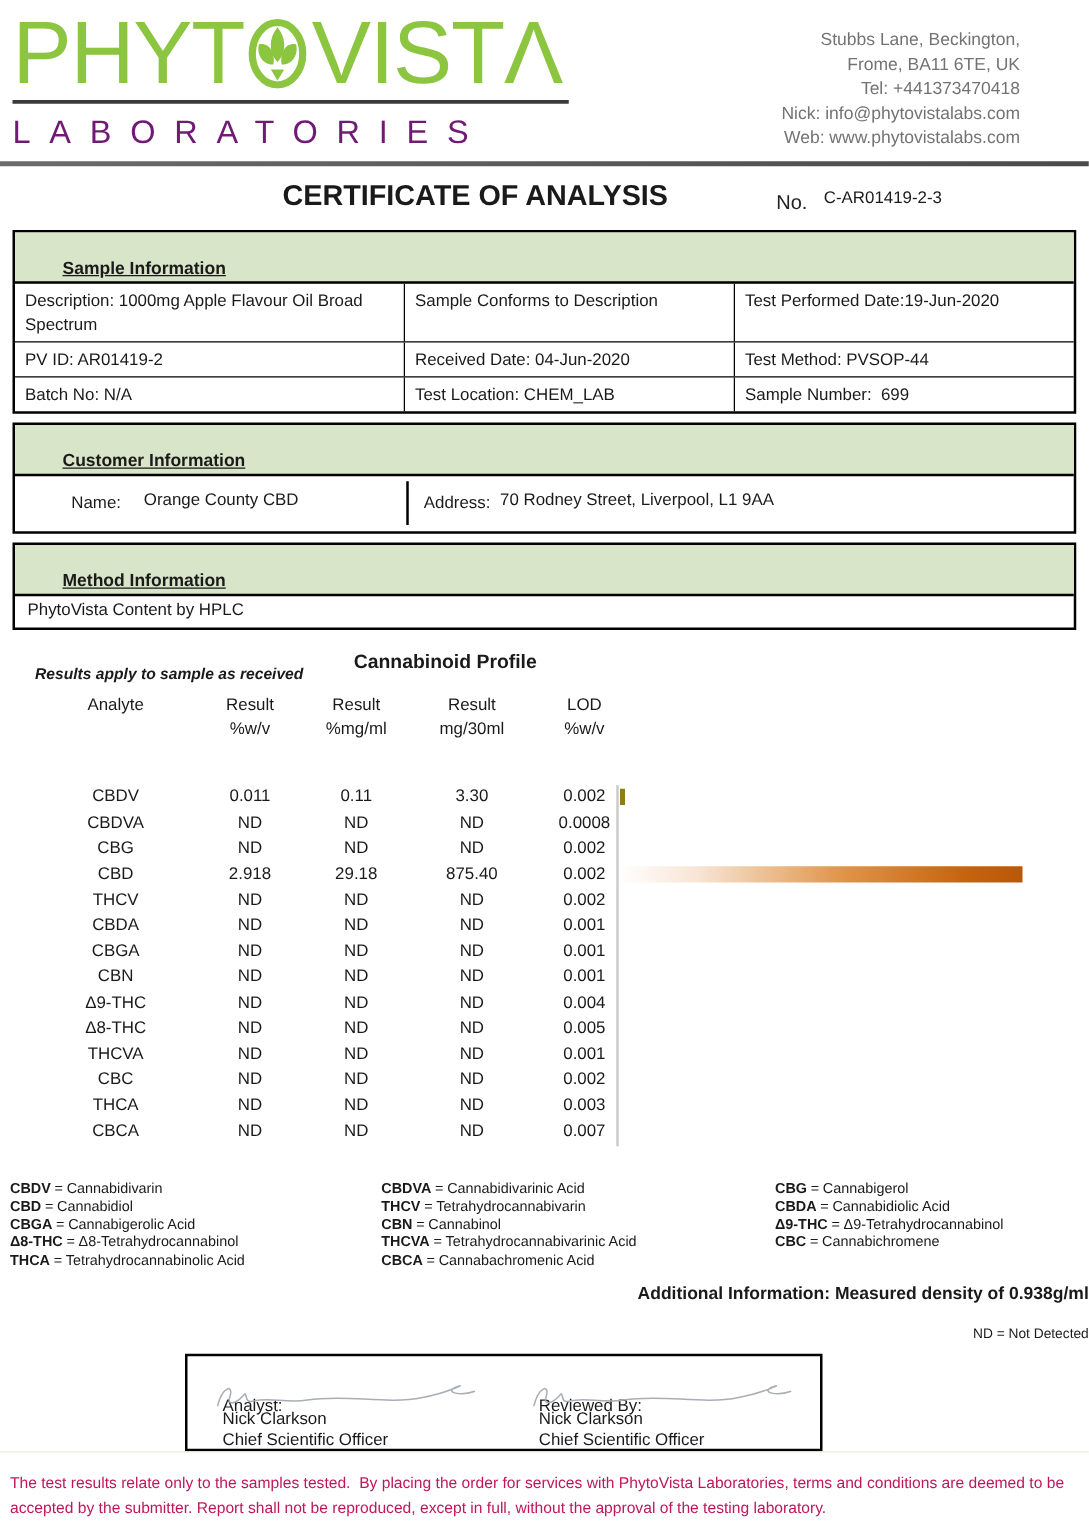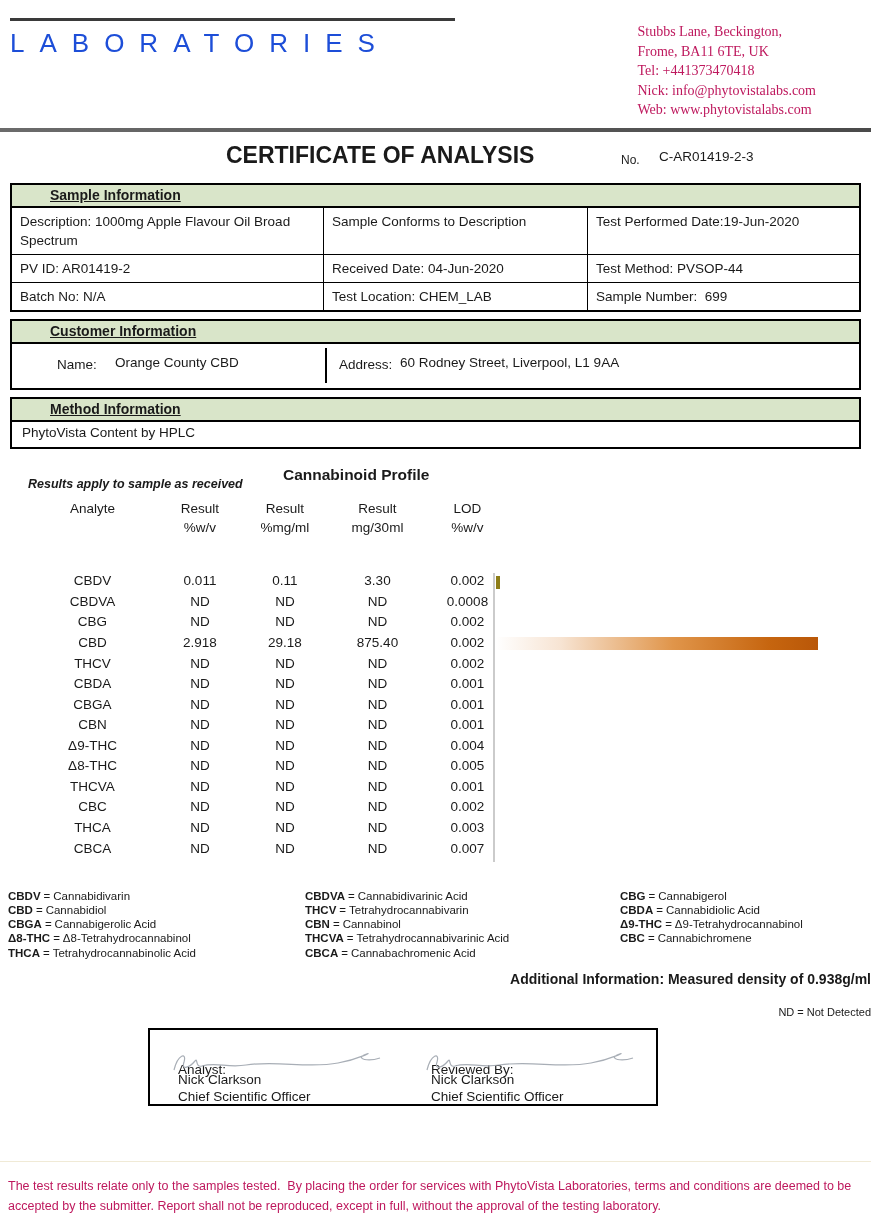--- a/index.html
+++ b/index.html
@@ -4,33 +4,33 @@
 <style>
   html,body{margin:0;padding:0;background:#fff;}
   body{width:871px;height:1232px;font-family:"Liberation Sans","DejaVu Sans",sans-serif;color:#1a1a1a;position:relative;overflow:hidden;}
   .page{position:relative;width:871px;height:1232px;background:#fff;}
 
   
   .header{display:flex;justify-content:space-between;padding-top:12px;}
   .logo-block{margin-left:10px;width:445px;}
   .logo-main{color:#8cc540;font-size:71px;font-weight:500;line-height:0.88;display:flex;align-items:center;letter-spacing:-1px;}
   .leaf-svg{height:56px;width:50px;margin:0 2px;flex:0 0 auto;}
-  .logo-sub{margin-top:6px;border-top:3px solid #3a3a3a;padding-top:7px;color:#1d4ed8;font-size:26px;letter-spacing:15px;font-weight:400;white-space:nowrap;}
-  .contact-block{margin-right:55px;text-align:left;font-size:14px;line-height:19.5px;padding-top:10px;color:#be185d;font-family:Liberation Serif, serif;}
+  .logo-sub{margin-top:6px;border-top:3px solid #3a3a3a;padding-top:7px;color:#701a75;font-size:26px;letter-spacing:15px;font-weight:400;white-space:nowrap;}
+  .contact-block{margin-right:55px;text-align:right;font-size:14px;line-height:19.5px;padding-top:10px;color:#737373;}
   .header-rule{margin-top:8px;height:4px;background:linear-gradient(90deg,#6b6b6b,#4a4a4a);}
 
   
   .title-row{position:relative;margin-top:10px;height:34px;}
   .title-row h1{position:absolute;left:226px;top:0;margin:0;font-size:23px;font-weight:700;letter-spacing:0;}
-  .no-label{position:absolute;left:621px;top:11px;font-size:12px;color:#222;}
+  .no-label{position:absolute;left:621px;top:11px;font-size:16px;color:#222;}
   .no-value{position:absolute;left:659px;top:7px;font-size:13.5px;}
 
   
   .info-box{margin:7px 10px 0 10px;border:2px solid #000;}
-  .section-header{background:#d9e5c9;border-bottom:2px solid #000;font-weight:bold;text-decoration:underline;font-size:14px;padding:2px 0 3px 38px;}
+  .section-header{background:#d9e5c9;border-bottom:2px solid #000;font-weight:bold;text-decoration:underline;font-size:14px;padding:20px 0 3px 38px;}
   .si-row{display:grid;grid-template-columns:312px 264px 225px;border-top:1.5px solid #000;}
   .si-row:first-of-type{border-top:none;}
   .si-cell{padding:4px 8px;font-size:13.5px;line-height:19px;border-right:1.5px solid #000;white-space:pre-wrap;}
   .si-cell:last-child{border-right:none;}
   .si-row.tall .si-cell{min-height:38px;}
 
   .cust-row{position:relative;height:44px;font-size:13.5px;}
   .cust-label-name{position:absolute;left:45px;top:13px;}
   .cust-value-name{position:absolute;left:103px;top:11px;}
   .cust-divider{position:absolute;left:313px;top:4px;height:35px;border-left:2px solid #000;}
@@ -80,20 +80,32 @@
   .footer{position:absolute;left:0;right:0;top:1161px;border-top:1px solid #f0ead6;padding:15px 8px 0 8px;}
   .footer-text{font-size:12.5px;line-height:19.5px;color:#be185d;white-space:pre-wrap;}
 </style>
 </head>
 <body>
 
 <div class="page">
 
   <div class="header">
     <div class="logo-block">
+      <div class="logo-main">
+        <span>PHYT</span>
+        <svg class="leaf-svg" viewBox="0 0 52 58">
+          <ellipse cx="26" cy="29" rx="21" ry="26" fill="none" stroke="#8cc540" stroke-width="6"></ellipse>
+          <path d="M26 7 C33.5 16 33.5 28 26 36 C18.5 28 18.5 16 26 7 Z" fill="#8cc540"></path>
+          <path d="M10.5 21 C19 19.5 24.5 27.5 22.5 38 C13.5 38 8.5 29.5 10.5 21 Z" fill="#8cc540"></path>
+          <path d="M41.5 21 C33 19.5 27.5 27.5 29.5 38 C38.5 38 43.5 29.5 41.5 21 Z" fill="#8cc540"></path>
+          <path d="M20.5 42 L31.5 42 L26 51.5 Z" fill="#8cc540"></path>
+        </svg>
+        <span>VIST</span>
+          <span>Λ</span>
+      </div>
       <div class="logo-sub">LABORATORIES</div>
     </div>
     <div class="contact-block">
       <div>Stubbs Lane, Beckington,</div>
       <div>Frome, BA11 6TE, UK</div>
       <div>Tel: +441373470418</div>
       <div>Nick: info@phytovistalabs.com</div>
       <div>Web: www.phytovistalabs.com</div>
     </div>
   </div>
@@ -126,21 +138,21 @@
       </div>
   </div>
 
   <div class="info-box">
     <div class="section-header">Customer Information</div>
     <div class="cust-row">
       <span class="cust-label-name">Name:</span>
       <span class="cust-value-name">Orange County CBD</span>
       <span class="cust-divider"></span>
       <span class="cust-label-addr">Address:</span>
-      <span class="cust-value-addr">60 Rodney Street, Liverpool, L1 9AA</span>
+      <span class="cust-value-addr">70 Rodney Street, Liverpool, L1 9AA</span>
     </div>
   </div>
 
   <div class="info-box">
     <div class="section-header">Method Information</div>
     <div class="method-row">PhytoVista Content by HPLC</div>
   </div>
 
   <div class="profile">
     <div class="profile-note">Results apply to sample as received</div>

